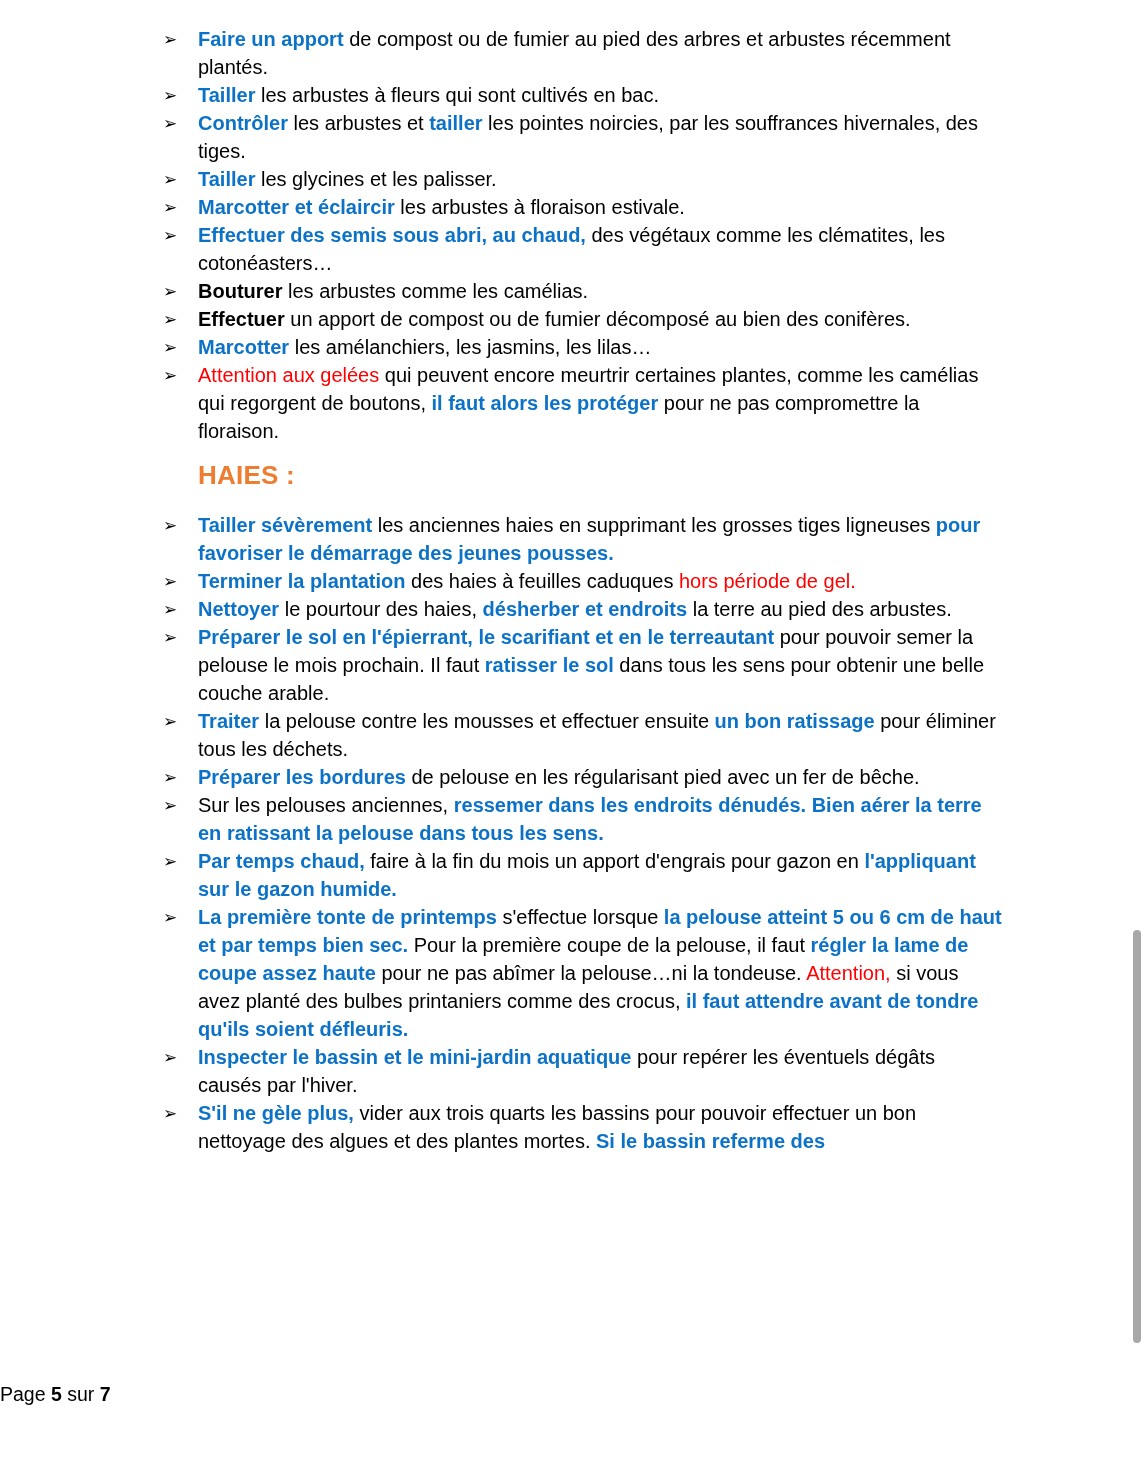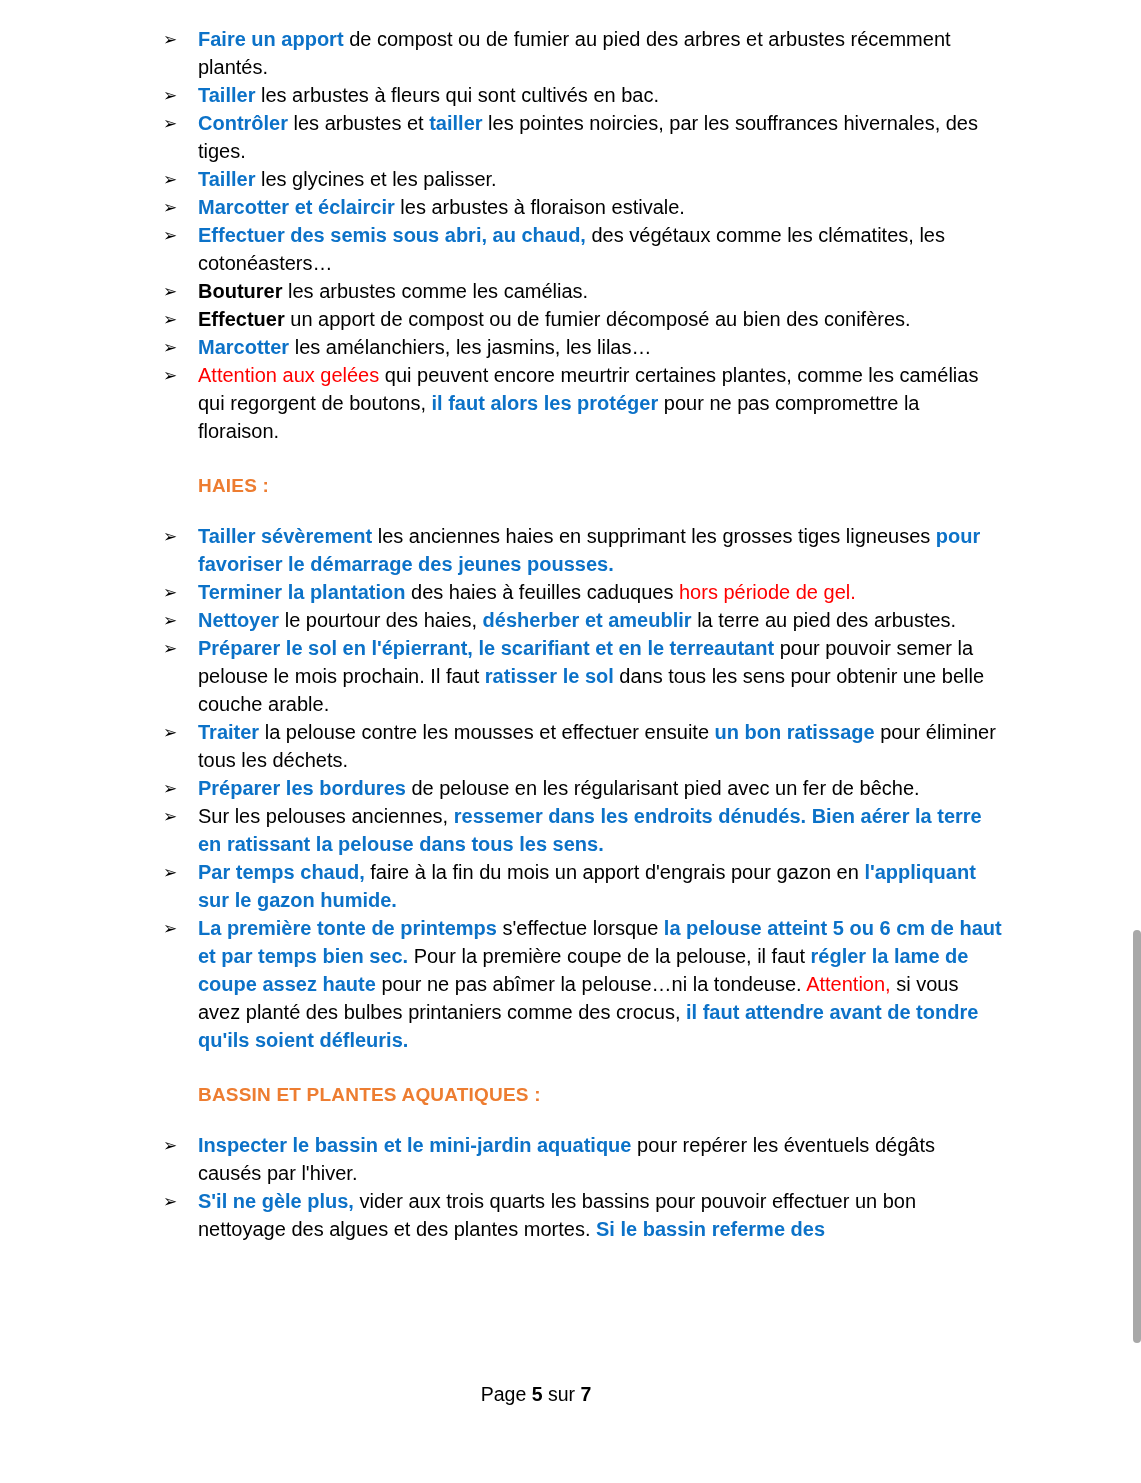--- a/index.html
+++ b/index.html
@@ -40,41 +40,40 @@
     color: var(--body, #000);
   }
   li.item .bullet {
     position: absolute;
     left: 0;
     top: 1px;
     font-size: 17px;
     color: #000;
   }
   .heading {
-    margin: 27px 0 22px 198px;
-    font-size: 19px;
+    margin: 16px 0 22px 198px;
+    font-size: 26px;
     line-height: 28px;
     font-weight: bold;
     color: var(--orange, #ED7D31);
     letter-spacing: 0.2px;
   }
   .seg-blue { color: var(--blue, #0C72C8); font-weight: bold; }
   .seg-red  { color: var(--red, #FF0000);  font-weight: normal; }
   .seg-bold { color: var(--body, #000);    font-weight: bold; }
   .seg-plain { color: var(--body, #000); }
   .footer {
     position: absolute;
     top: 1382px;
     left: 0;
     width: 1012px;
-    text-align: center;
+    text-align: left;
     font-size: 19.5px;
     line-height: 24px;
     color: var(--body, #000);
-    padding-left: 30px;
   }
   .footer .num { font-weight: bold; }
   .scroll-thumb {
     position: absolute;
     right: 0;
     top: 930px;
     width: 8px;
     height: 413px;
     background: var(--scrollbar, #A8A8A8);
     border-radius: 5px;
@@ -94,31 +93,30 @@
         <li class="item"><span class="bullet">➢</span><span class="seg-blue">Effectuer des semis sous abri, au chaud,</span><span class="seg-plain"> des végétaux comme les clématites, les cotonéasters…</span></li>
         <li class="item"><span class="bullet">➢</span><span class="seg-bold">Bouturer</span><span class="seg-plain"> les arbustes comme les camélias.</span></li>
         <li class="item"><span class="bullet">➢</span><span class="seg-bold">Effectuer</span><span class="seg-plain"> un apport de compost ou de fumier décomposé au bien des conifères.</span></li>
         <li class="item"><span class="bullet">➢</span><span class="seg-blue">Marcotter</span><span class="seg-plain"> les amélanchiers, les jasmins, les lilas…</span></li>
         <li class="item"><span class="bullet">➢</span><span class="seg-red">Attention aux gelées</span><span class="seg-plain"> qui peuvent encore meurtrir certaines plantes, comme les camélias qui regorgent de boutons, </span><span class="seg-blue">il faut alors les protéger</span><span class="seg-plain"> pour ne pas compromettre la floraison.</span></li>
       </ul>
       <div class="heading">HAIES :</div>
       <ul class="items">
         <li class="item"><span class="bullet">➢</span><span class="seg-blue">Tailler sévèrement</span><span class="seg-plain"> les anciennes haies en supprimant les grosses tiges ligneuses </span><span class="seg-blue">pour favoriser le démarrage des jeunes pousses.</span></li>
         <li class="item"><span class="bullet">➢</span><span class="seg-blue">Terminer la plantation</span><span class="seg-plain"> des haies à feuilles caduques </span><span class="seg-red">hors période de gel.</span></li>
-        <li class="item"><span class="bullet">➢</span><span class="seg-blue">Nettoyer</span><span class="seg-plain"> le pourtour des haies, </span><span class="seg-blue">désherber et ameublir</span><span class="seg-plain"> la terre au pied des arbustes.</span></li>
+        <li class="item"><span class="bullet">➢</span><span class="seg-blue">Nettoyer</span><span class="seg-plain"> le pourtour des haies, </span><span class="seg-blue">désherber et endroits</span><span class="seg-plain"> la terre au pied des arbustes.</span></li>
       </ul>
       <ul class="items">
         <li class="item"><span class="bullet">➢</span><span class="seg-blue">Préparer le sol en l'épierrant, le scarifiant et en le terreautant</span><span class="seg-plain"> pour pouvoir semer la pelouse le mois prochain. Il faut </span><span class="seg-blue">ratisser le sol</span><span class="seg-plain"> dans tous les sens pour obtenir une belle couche arable.</span></li>
         <li class="item"><span class="bullet">➢</span><span class="seg-blue">Traiter</span><span class="seg-plain"> la pelouse contre les mousses et effectuer ensuite </span><span class="seg-blue">un bon ratissage</span><span class="seg-plain"> pour éliminer tous les déchets.</span></li>
         <li class="item"><span class="bullet">➢</span><span class="seg-blue">Préparer les bordures</span><span class="seg-plain"> de pelouse en les régularisant pied avec un fer de bêche.</span></li>
         <li class="item"><span class="bullet">➢</span><span class="seg-plain">Sur les pelouses anciennes, </span><span class="seg-blue">ressemer dans les endroits dénudés. Bien aérer la terre en ratissant la pelouse dans tous les sens.</span></li>
         <li class="item"><span class="bullet">➢</span><span class="seg-blue">Par temps chaud,</span><span class="seg-plain"> faire à la fin du mois un apport d'engrais pour gazon en </span><span class="seg-blue">l'appliquant sur le gazon humide.</span></li>
         <li class="item"><span class="bullet">➢</span><span class="seg-blue">La première tonte de printemps</span><span class="seg-plain"> s'effectue lorsque </span><span class="seg-blue">la pelouse atteint 5 ou 6 cm de haut et par temps bien sec.</span><span class="seg-plain"> Pour la première coupe de la pelouse, il faut </span><span class="seg-blue">régler la lame de coupe assez haute</span><span class="seg-plain"> pour ne pas abîmer la pelouse…ni la tondeuse. </span><span class="seg-red">Attention,</span><span class="seg-plain"> si vous avez planté des bulbes printaniers comme des crocus, </span><span class="seg-blue">il faut attendre avant de tondre qu'ils soient défleuris.</span></li>
       </ul>
-      <div class="heading">BASSIN ET PLANTES AQUATIQUES :</div>
       <ul class="items">
         <li class="item"><span class="bullet">➢</span><span class="seg-blue">Inspecter le bassin et le mini-jardin aquatique</span><span class="seg-plain"> pour repérer les éventuels dégâts causés par l'hiver.</span></li>
         <li class="item"><span class="bullet">➢</span><span class="seg-blue">S'il ne gèle plus,</span><span class="seg-plain"> vider aux trois quarts les bassins pour pouvoir effectuer un bon nettoyage des algues et des plantes mortes. </span><span class="seg-blue">Si le bassin referme des</span></li>
       </ul>
     </div>
 
   <div class="footer"><span>Page </span><span class="num">5</span><span> sur </span><span class="num">7</span></div>
 
   <div class="scroll-thumb"></div>
 </div>

